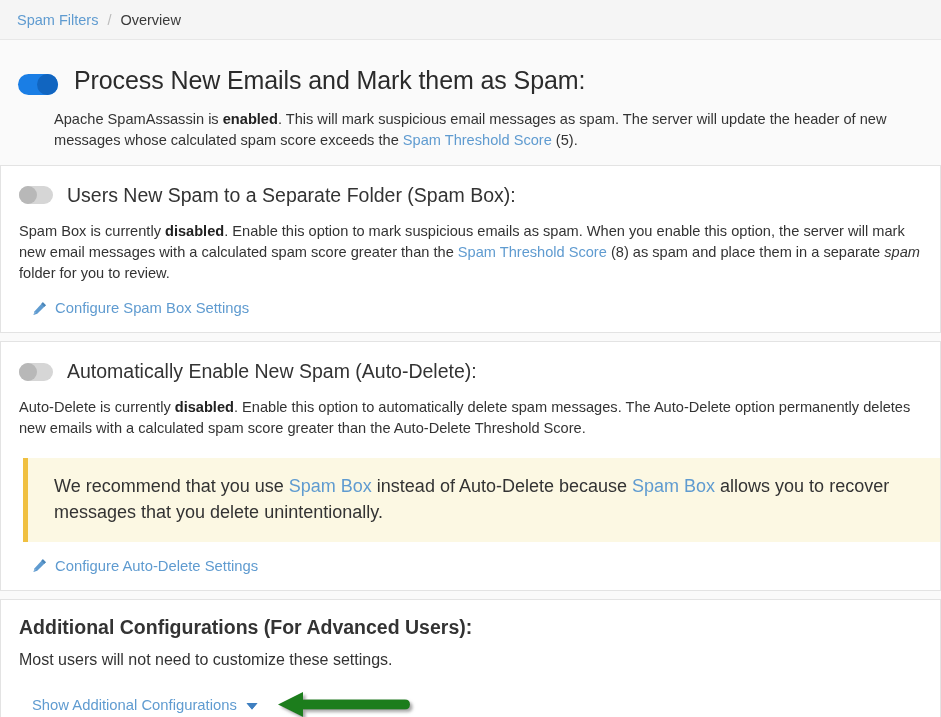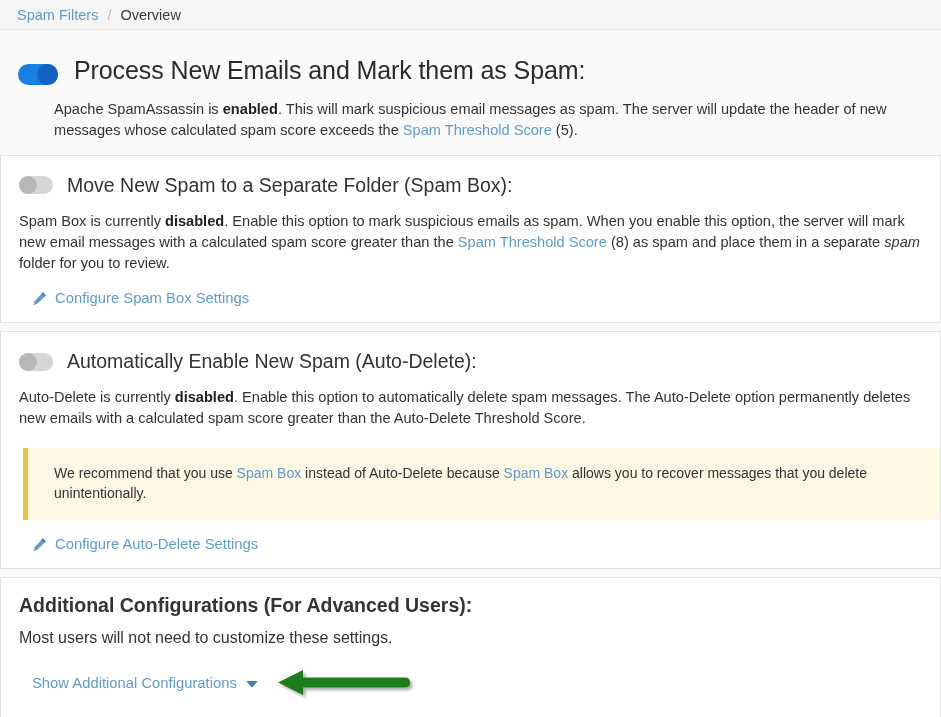--- a/index.html
+++ b/index.html
@@ -11,21 +11,21 @@
     height: 717px;
     background: #ffffff;
     font-family: "Liberation Sans", sans-serif;
     color: #333333;
     -webkit-font-smoothing: antialiased;
     overflow: hidden;
   }
 
   
   .breadcrumb-bar {
-    height: 30px;
+    height: 40px;
     background: #f5f5f5;
     border-bottom: 1px solid #e7e7e7;
     display: flex;
     align-items: center;
     padding: 0 0 0 17px;
     box-sizing: border-box;
     font-size: 14.5px;
   }
   .crumb-link {
     color: #5f9bd0;
@@ -165,21 +165,21 @@
     flex: 0 0 auto;
   }
 
   
   .callout {
     margin-top: 18px;
     margin-left: 4px;
     background: #fcf8e3;
     border-left: 5px solid #f0c041;
     padding: 15px 18px 17px 26px;
-    font-size: 14px;
+    font-size: 18px;
     line-height: 1.45;
     color: #333333;
     box-sizing: border-box;
     width: 917px;
   }
 
   
   .additional-card {
     padding: 16px 18px 18px 18px;
   }
@@ -246,21 +246,21 @@
       <span>Apache SpamAssassin is </span><b>enabled</b><span>. This will mark suspicious email messages as spam. The server will update the header of new messages whose calculated spam score exceeds the </span><a class="link">Spam Threshold Score</a><span> (5).</span>
     </div>
   </div>
 
   <div class="card">
     <div class="card-head">
       <span class="toggle toggle-sm off">
         <span class="track"></span>
         <span class="knob"></span>
       </span>
-      <span class="card-title">Move New Spam to a Separate Folder (Spam Box):</span>
+      <span class="card-title">Users New Spam to a Separate Folder (Spam Box):</span>
     </div>
     <div class="card-desc">
       <span>Spam Box is currently </span><b>disabled</b><span>. Enable this option to mark suspicious emails as spam. When you enable this option, the server will mark new email messages with a calculated spam score greater than the </span><a class="link">Spam Threshold Score</a><span> (8) as spam and place them in a separate </span><em>spam</em><span> folder for you to review.</span>
     </div>
     <div class="config-link">
       <span class="pencil-icon">
         <svg viewBox="0 0 16 16" width="15" height="15">
           <path d="M11.6 1.2 L14.8 4.4 L5.6 13.6 L1.6 14.8 L2.8 10.8 Z" fill="#5f9bd0"></path>
           <path d="M11.6 1.2 L14.8 4.4 L13.2 6 L10 2.8 Z" fill="#4b86b8"></path>
           <path d="M1.6 14.8 L2.8 10.8 L4.2 12.2 Z" fill="#8bb6dc"></path>

